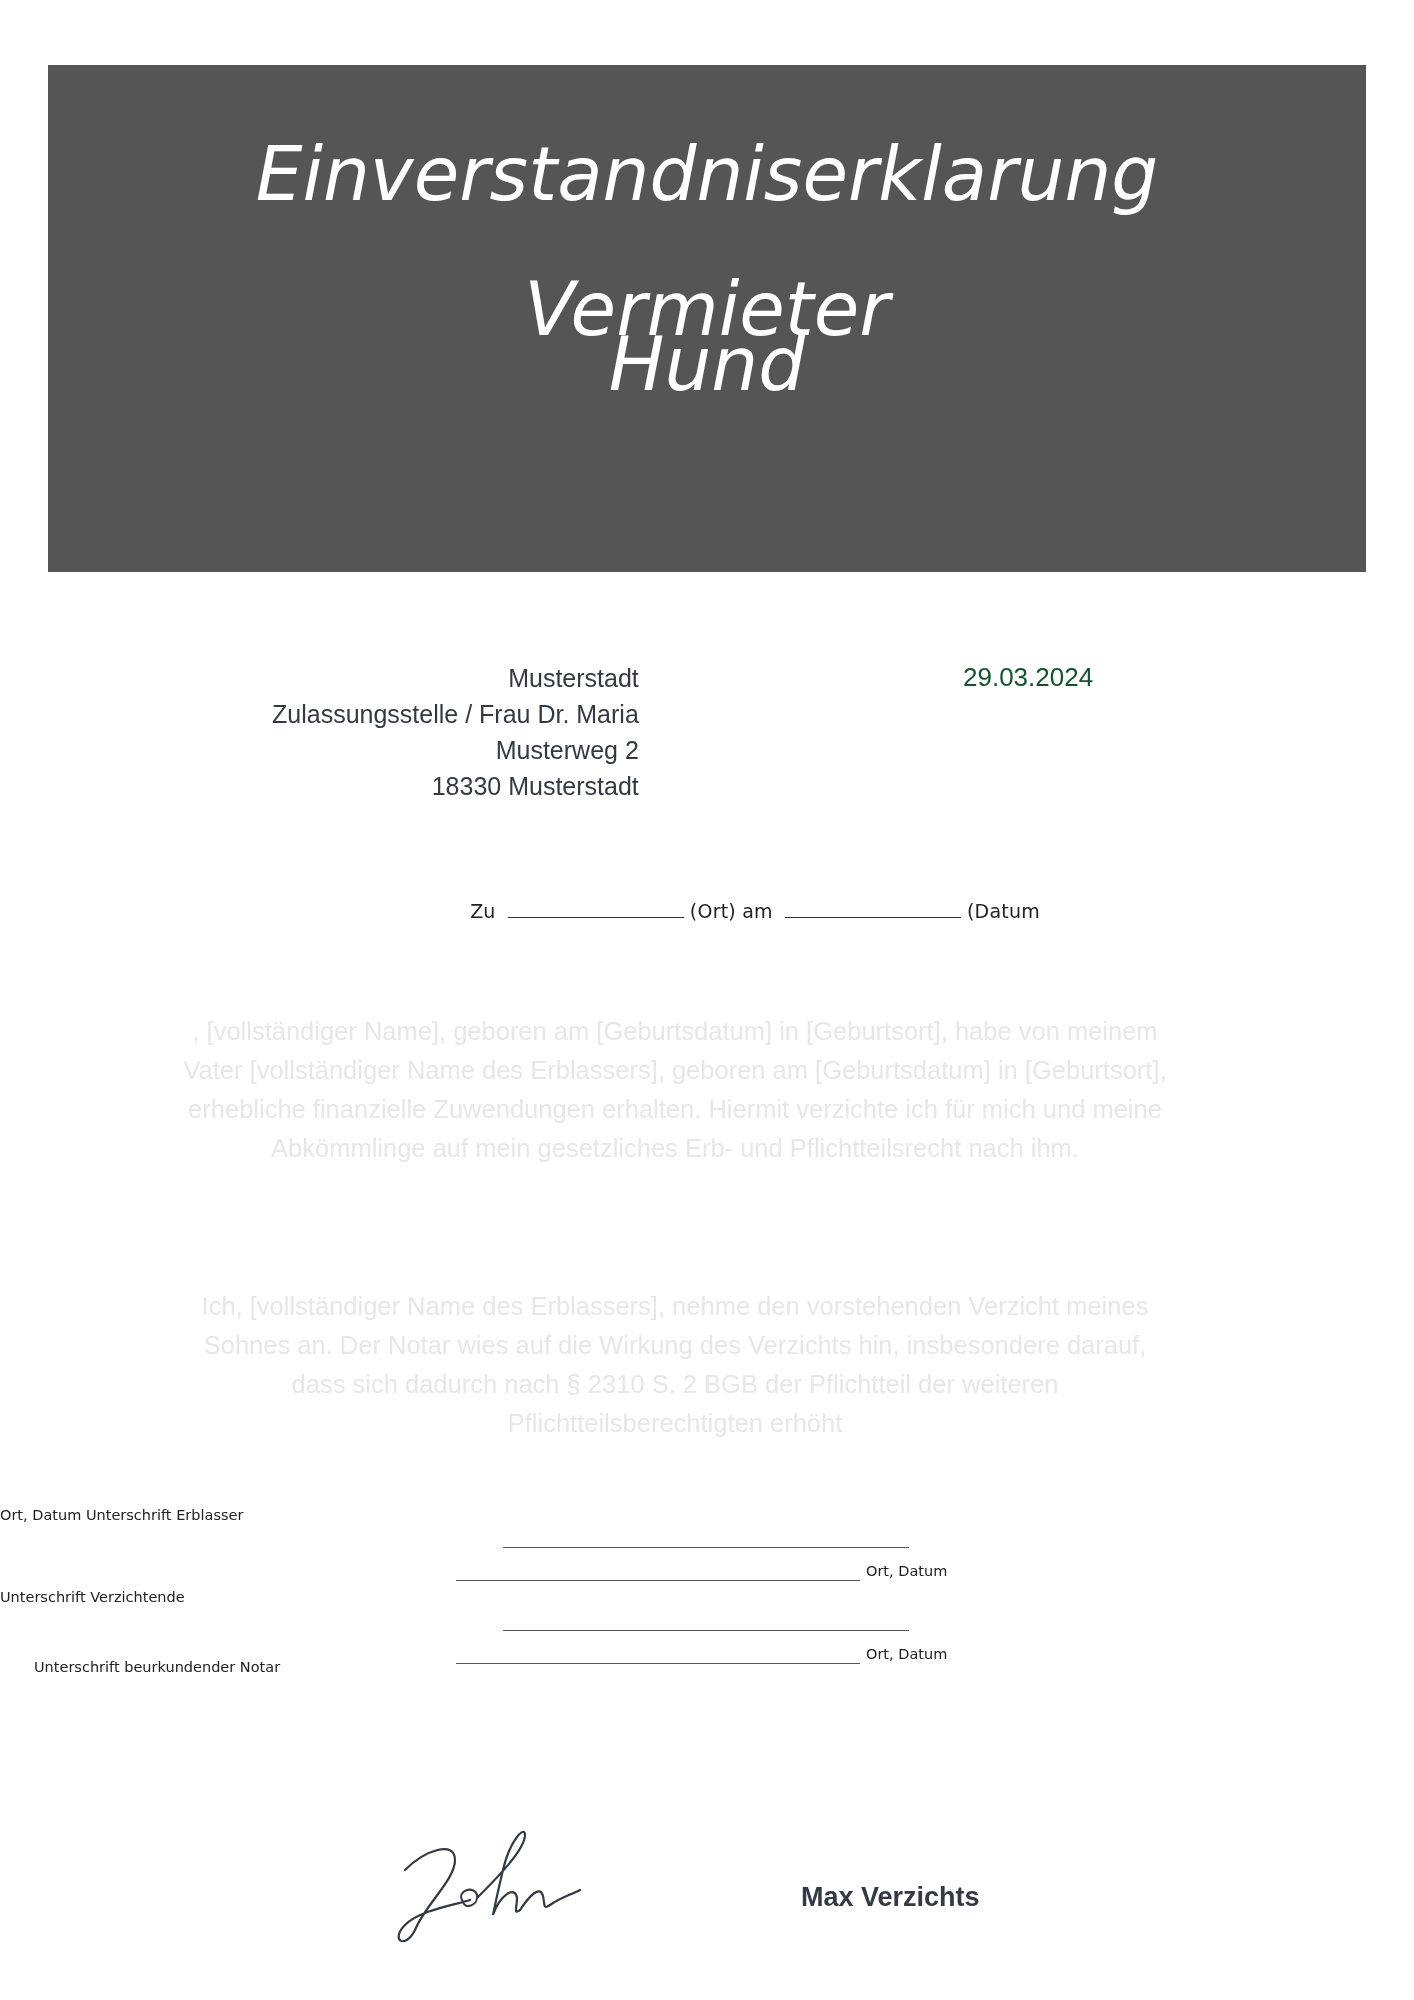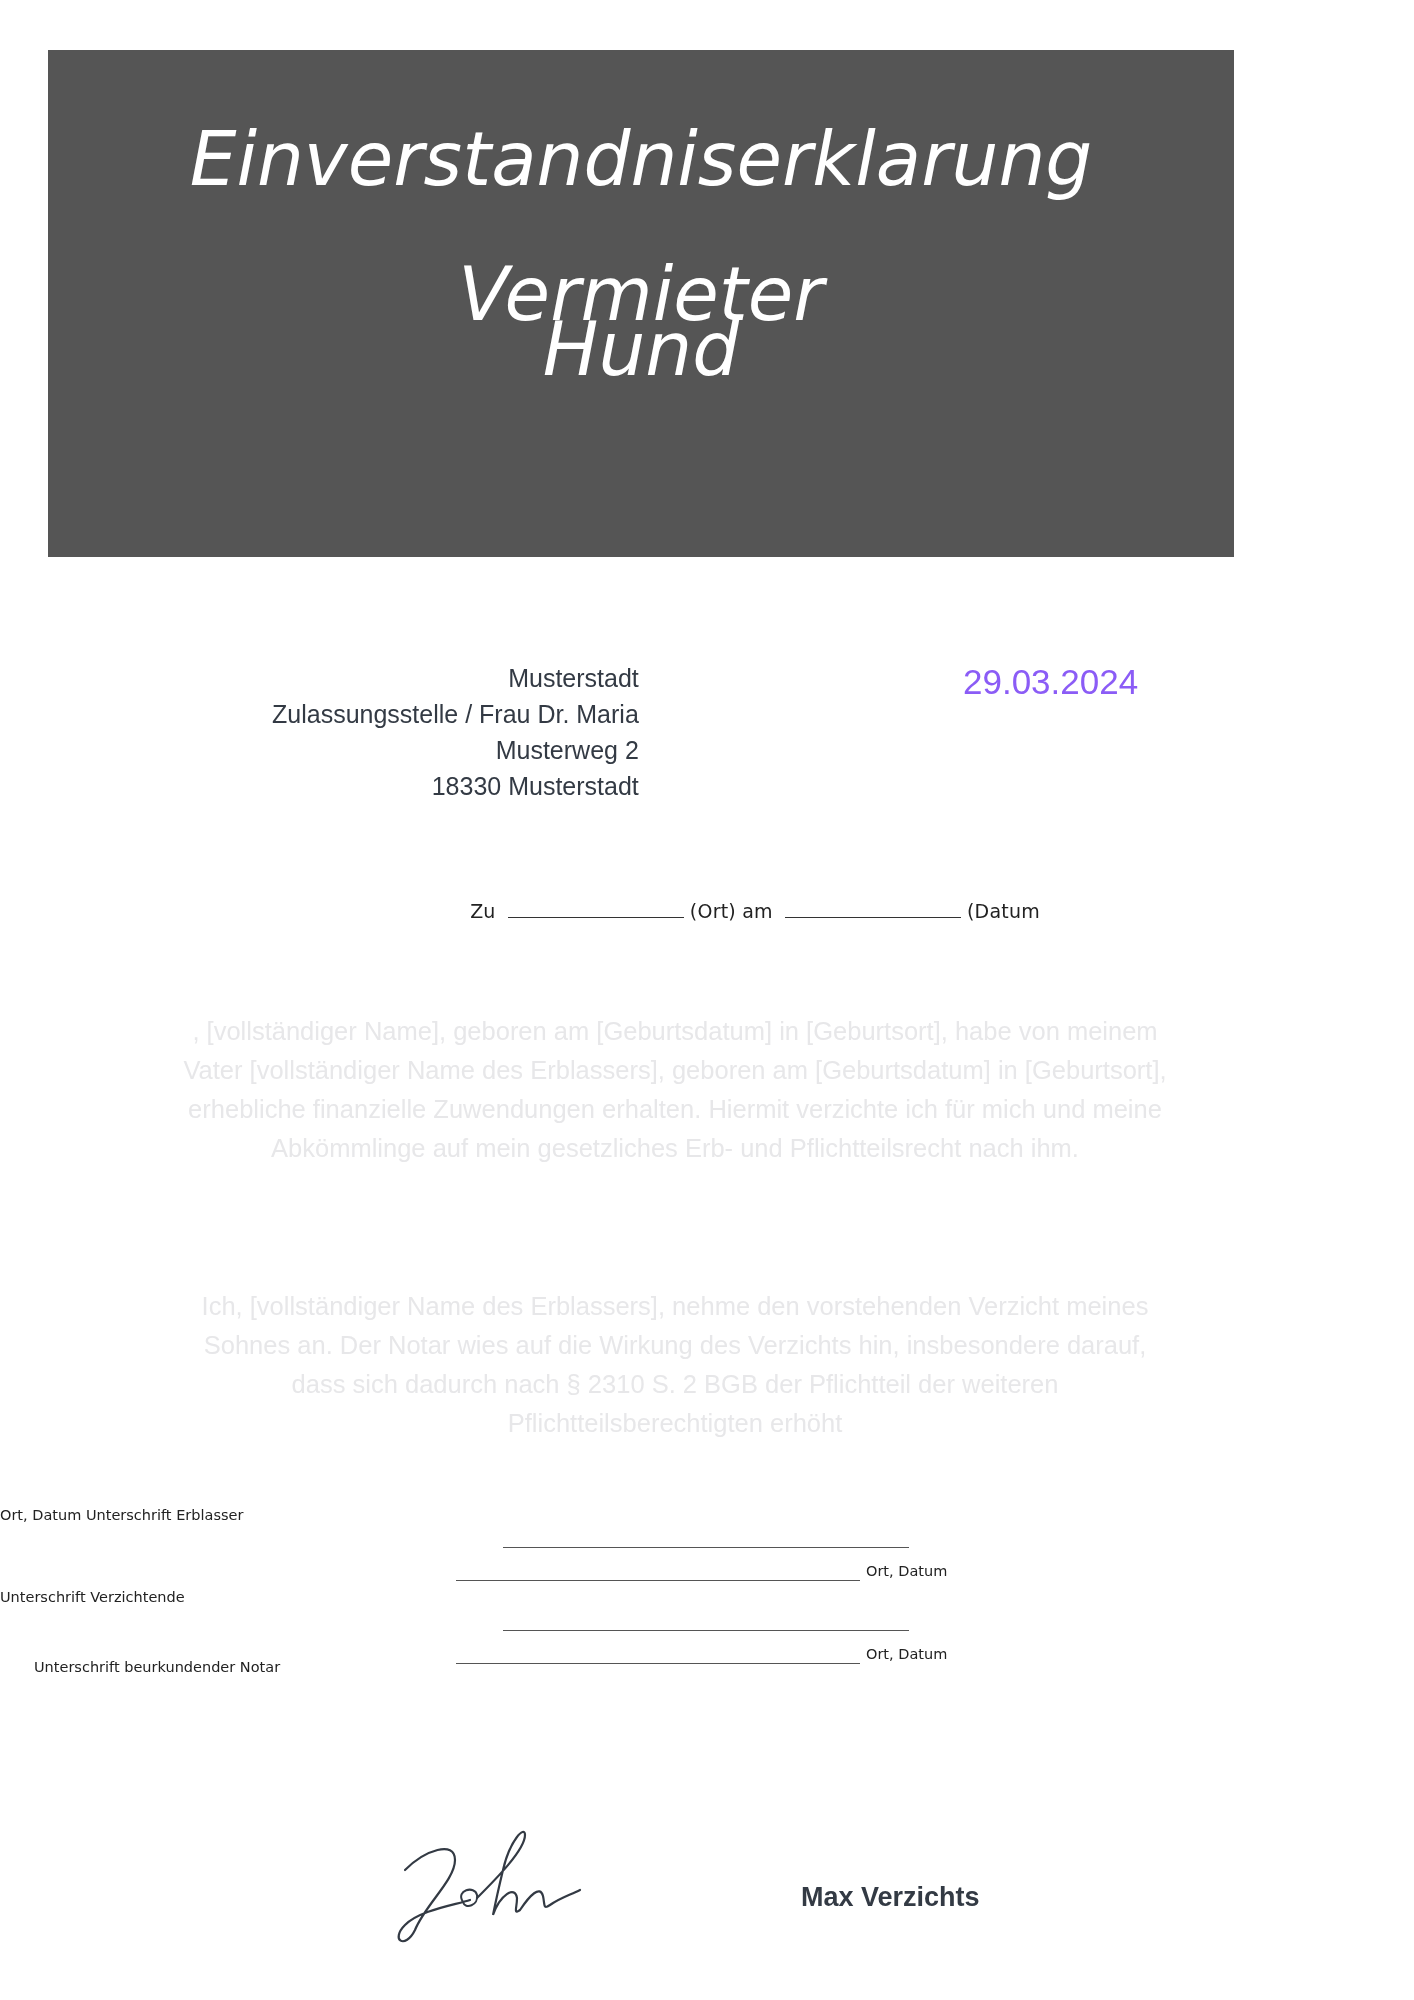--- a/index.html
+++ b/index.html
@@ -1,24 +1,24 @@
 <!DOCTYPE html>
 <html><head>
   <meta charset="utf-8">
   <style>
     html, body { margin: 0; padding: 0; background: #ffffff; }
     body { width: 1414px; height: 2000px; position: relative; overflow: hidden; font-family: "Liberation Sans", sans-serif; }
-    .banner { position: absolute; left: 48px; top: 50px; width: 1186px; height: 507px; background: #555555; }
+    .banner { position: absolute; left: 48px; top: 65px; width: 1318px; height: 507px; background: #555555; }
     .banner .title { position: absolute; left: 0; width: 100%; text-align: center; color: #ffffff; font-family: "DejaVu Sans", sans-serif; font-style: italic; font-size: 74px; line-height: 1; letter-spacing: 0px; }
     .banner .t1 { top: 72px; }
     .banner .t2 { top: 180px; margin-top: 27px; }
     .banner .t3 { top: 262px; }
 
     .address { position: absolute; left: 272px; top: 660px; color: #333a44; font-family: "Liberation Sans", sans-serif; font-size: 25px; line-height: 36px; text-align: right; }
-    .date { position: absolute; left: 963px; top: 662px; color: #8b5cf6; font-size: 35px; font-family: "Liberation Sans", sans-serif; }
+    .date { position: absolute; left: 963px; top: 662px; color: #14532d; font-size: 26px; font-family: "Liberation Sans", sans-serif; }
 
     .place-line { position: absolute; left: 0; width: 100%; top: 899px; text-align: center; font-family: "DejaVu Sans", sans-serif; font-size: 19px; color: #222; letter-spacing: 0.2px; margin-left: 48px; }
     .place-line .blank { display: inline-block; width: 176px; border-bottom: 1.5px solid #333; height: 18px; vertical-align: baseline; margin: 0 6px; }
 
     .para { position: absolute; left: 175px; width: 1000px; text-align: center; color: #e7e7e9; font-family: "Liberation Sans", sans-serif; font-size: 25.5px; line-height: 39px; }
     .p1 { top: 1012px; }
     .p2 { top: 1287px; }
 
     .sig-block { position: absolute; left: 0; width: 100%; top: 1507px; font-family: "DejaVu Sans", sans-serif; font-size: 14.5px; color: #222; }
     .sig-row { position: absolute; left: 0; width: 100%; text-align: left; }

